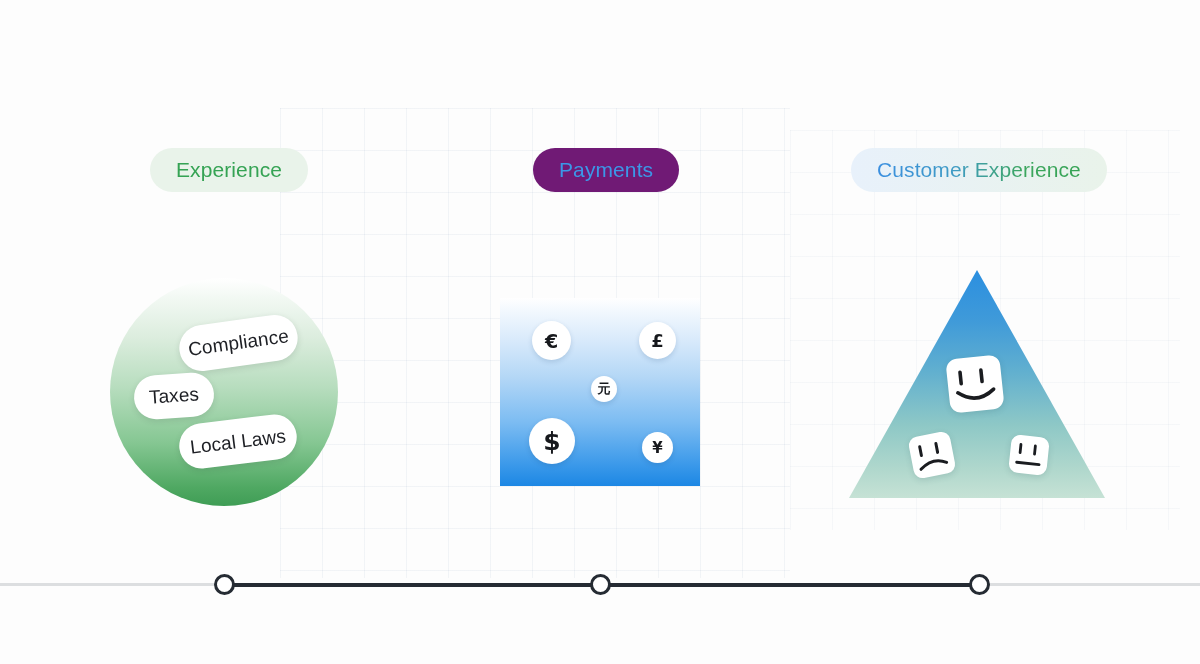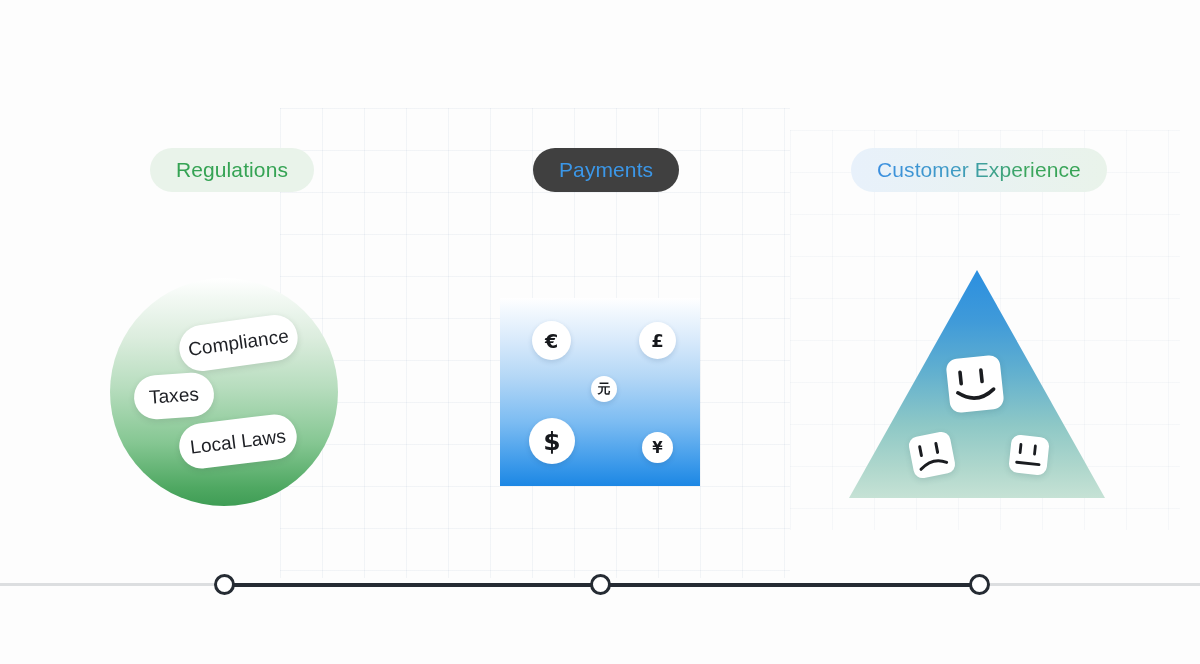--- a/index.html
+++ b/index.html
@@ -61,21 +61,21 @@
   }
   #label-regulations {
     left: 150px;
     top: 148px;
     background: #e9f3ea;
     color: #35a354;
   }
   #label-payments {
     left: 533px;
     top: 148px;
-    background: #404040;
+    background: #701a75;
     color: #3b97e8;
   }
   #label-customer-experience {
     left: 851px;
     top: 148px;
     background: #eaf2ee;
     background: linear-gradient(90deg, #e8f1fb 0%, #e9f3ea 100%);
     justify-content: center;
   }
   #label-customer-experience .grad-text {
@@ -221,21 +221,21 @@
 </style>
 </head>
 <body>
 
 <div id="stage">
 
   <div id="grid-bg"></div>
   <div id="grid-bg-2"></div>
 
   <div class="col-label" id="label-regulations">
-    <span>Regulations</span>
+    <span>Experience</span>
   </div>
 
   <div class="col-label" id="label-payments">
     <span>Payments</span>
   </div>
 
   <div class="col-label" id="label-customer-experience">
     <span class="grad-text">Customer Experience</span>
   </div>
 

